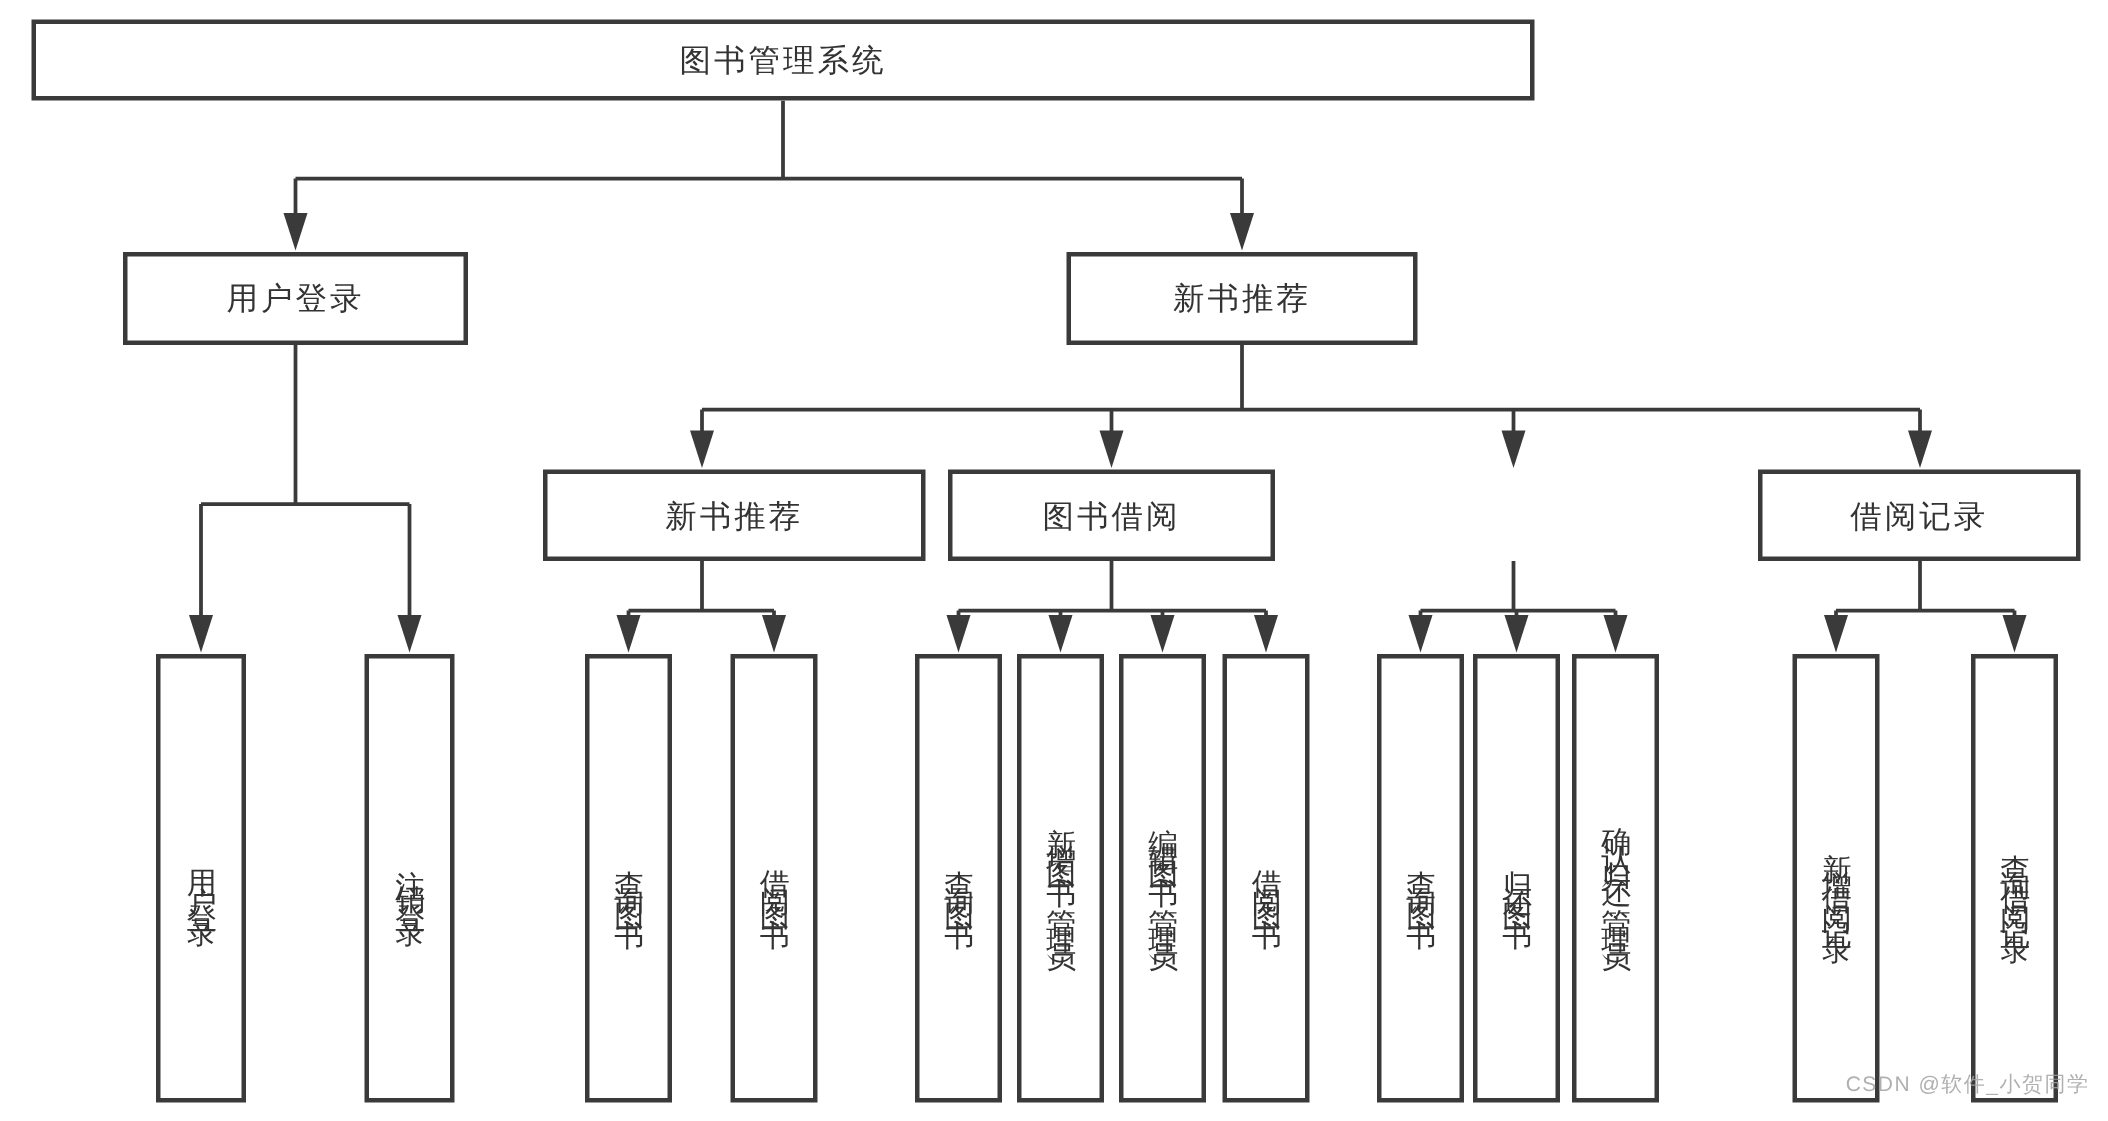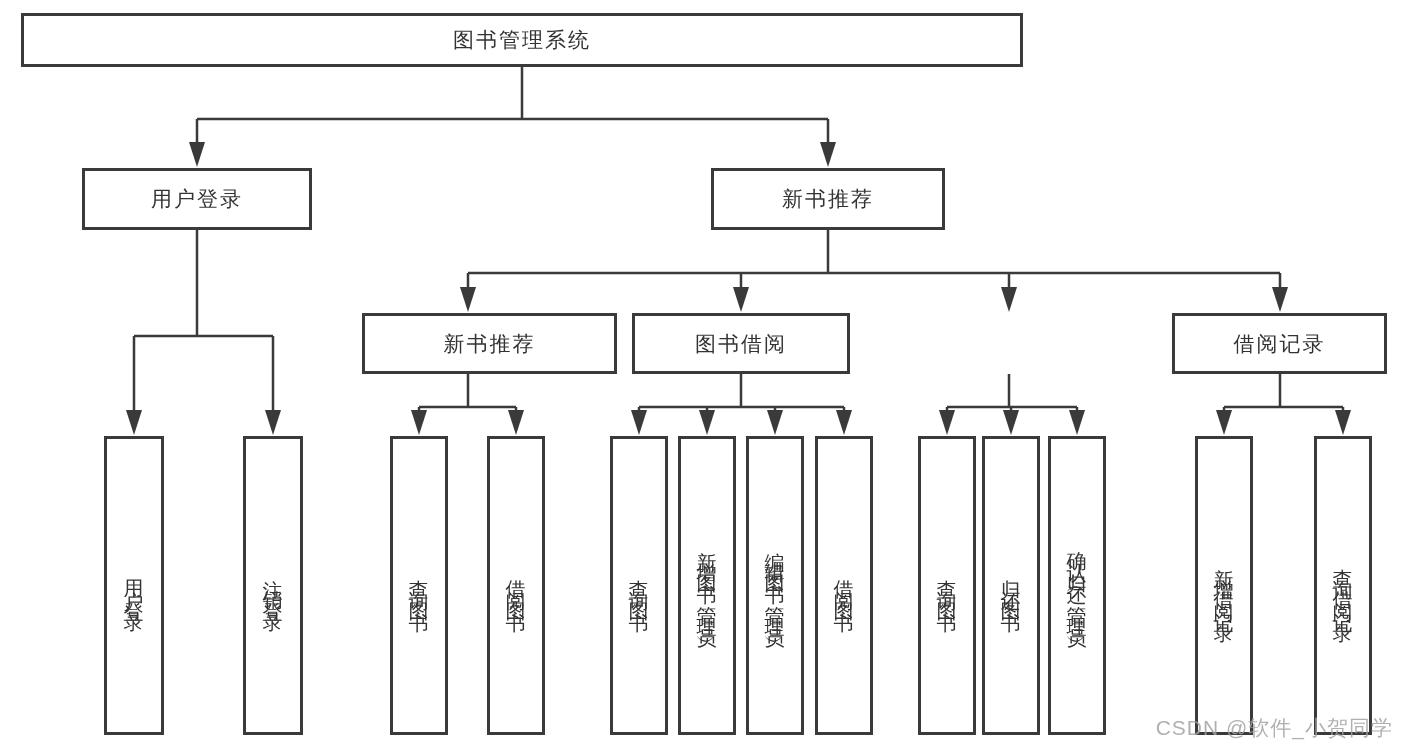--- a/index.html
+++ b/index.html
@@ -67,21 +67,21 @@
   #n-l33 { left: 815px; }
   #n-l40 { left: 918px; }
   #n-l41 { left: 982px; }
   #n-l42 { left: 1048px; }
   #n-l50 { left: 1195px; }
   #n-l51 { left: 1314px; }
   .watermark {
     position: absolute;
     right: 12px;
     top: 714px;
-    font-size: 21px;
+    font-size: 14px;
     letter-spacing: 1px;
     color: #a3a3a3;
     opacity: 0.85;
     z-index: 5;
     white-space: nowrap;
   }
 </style>
 </head>
 <body>
 

